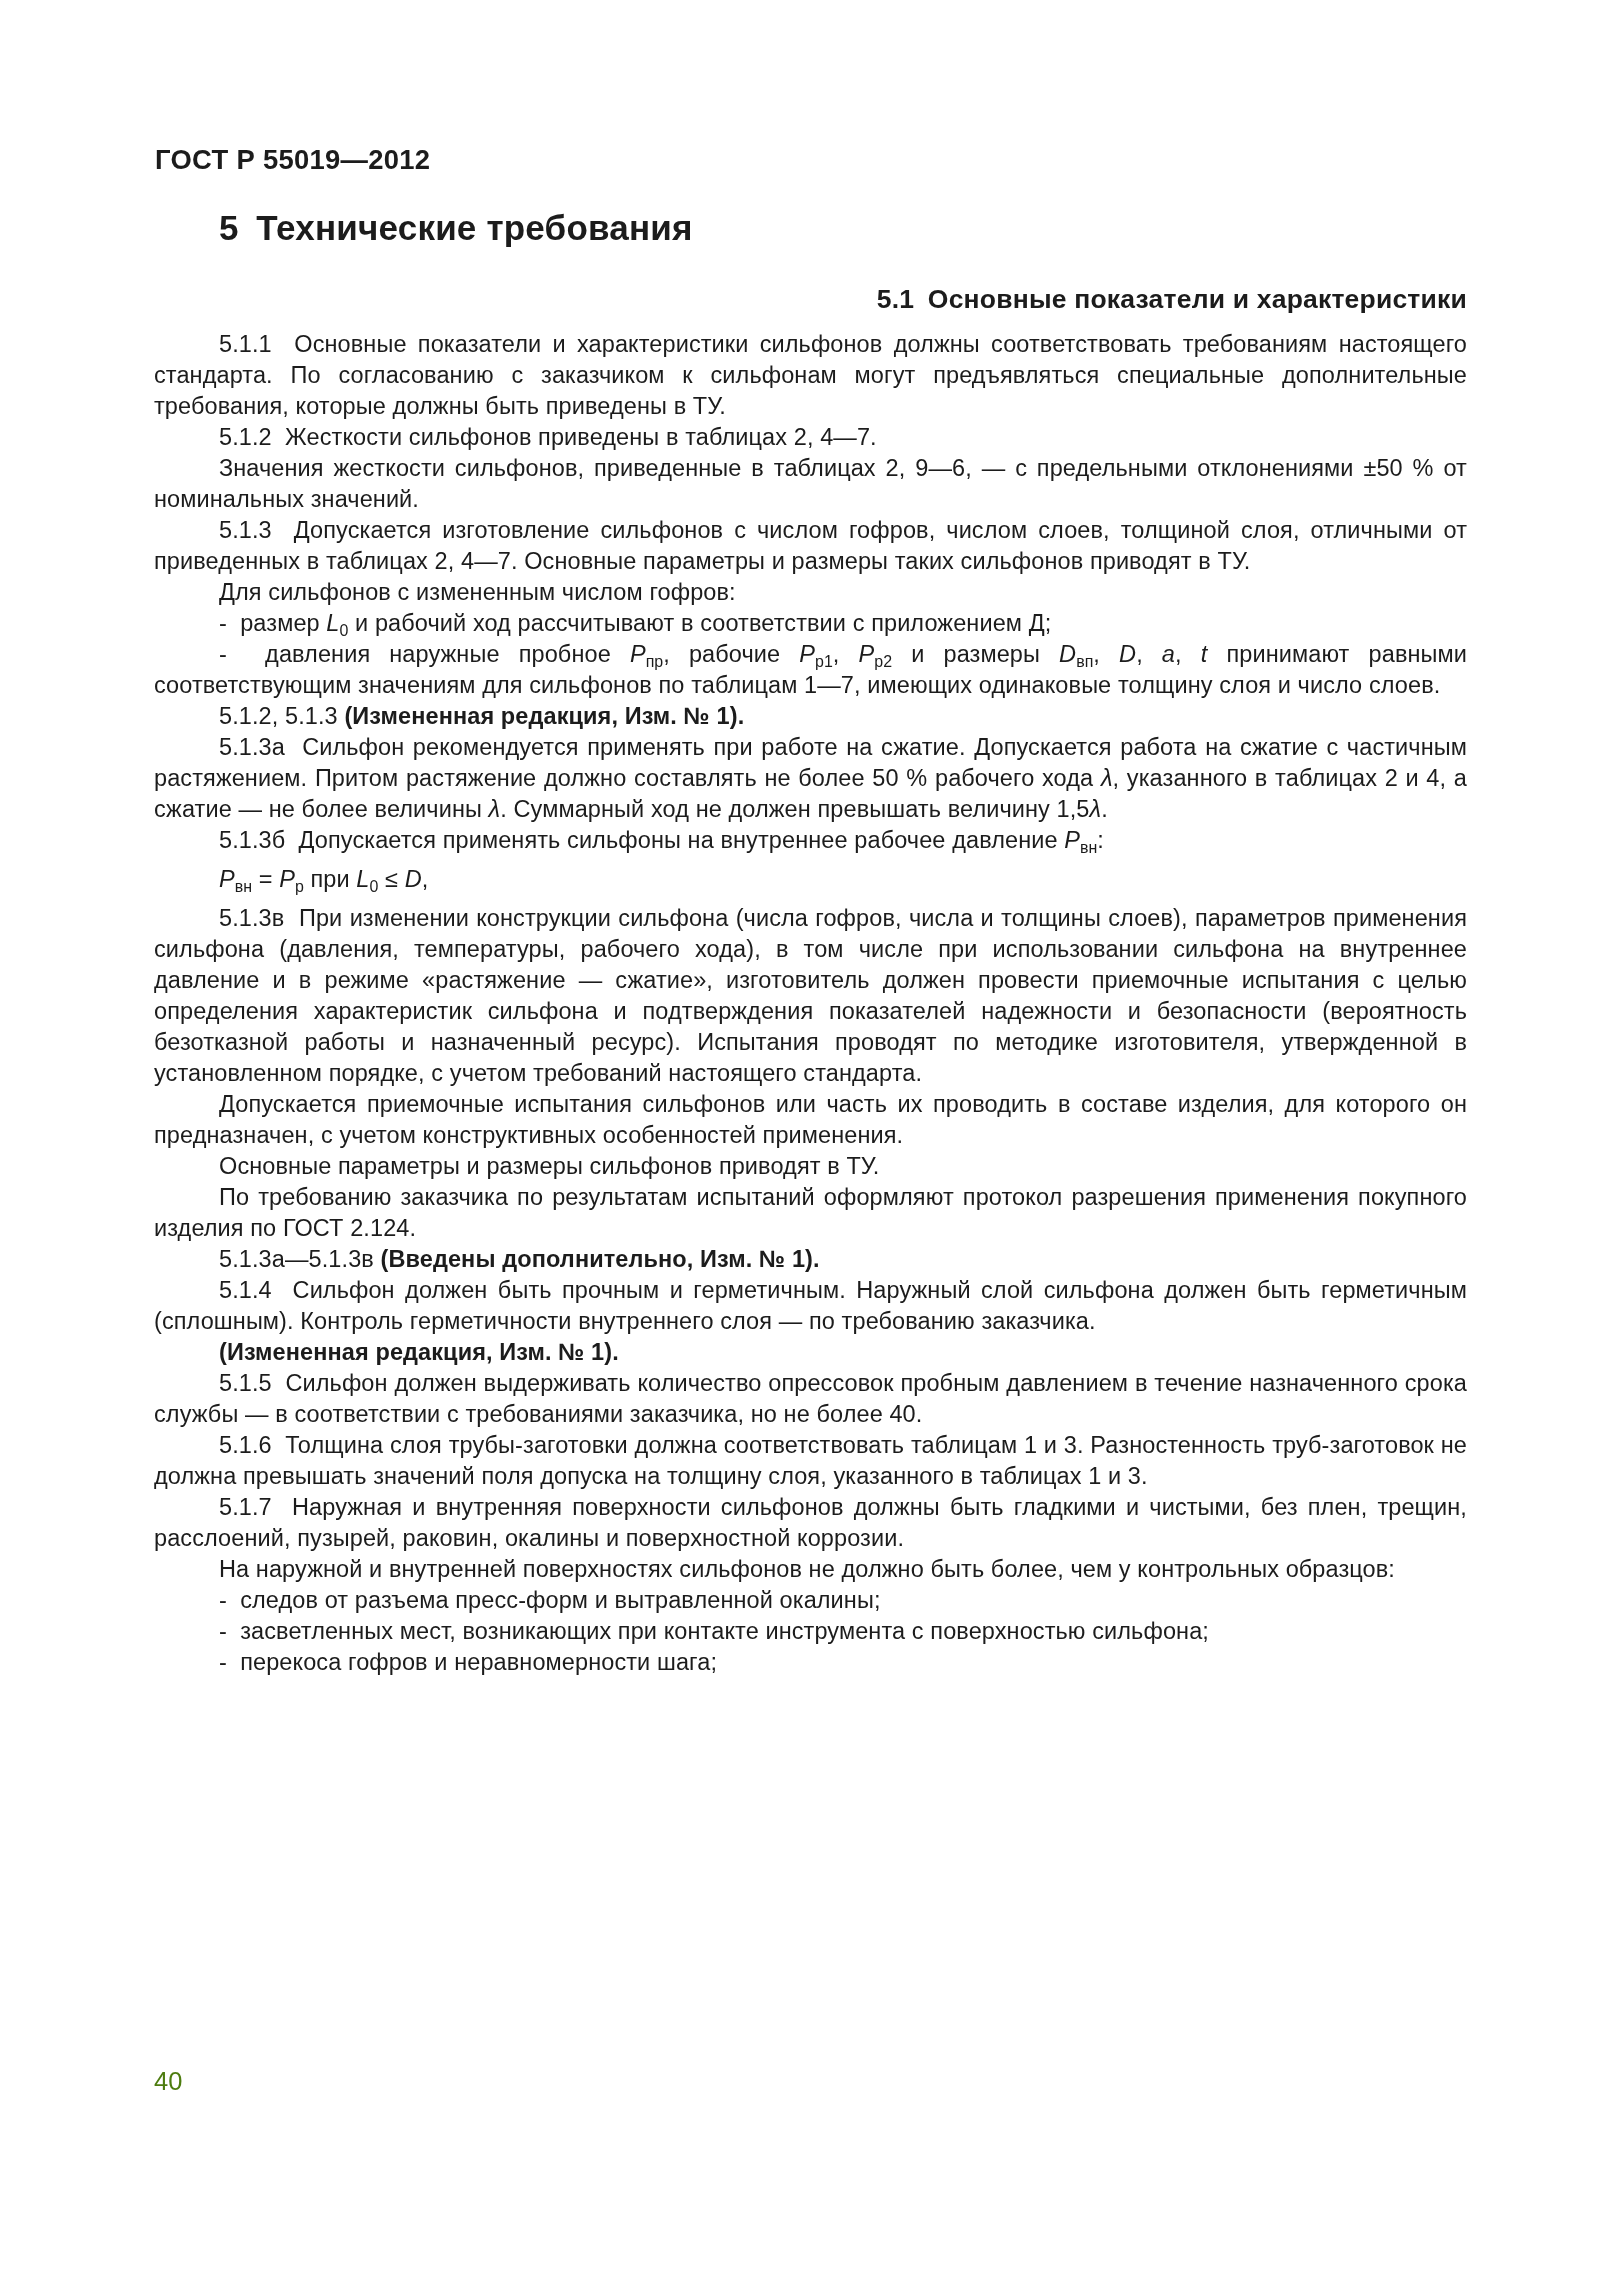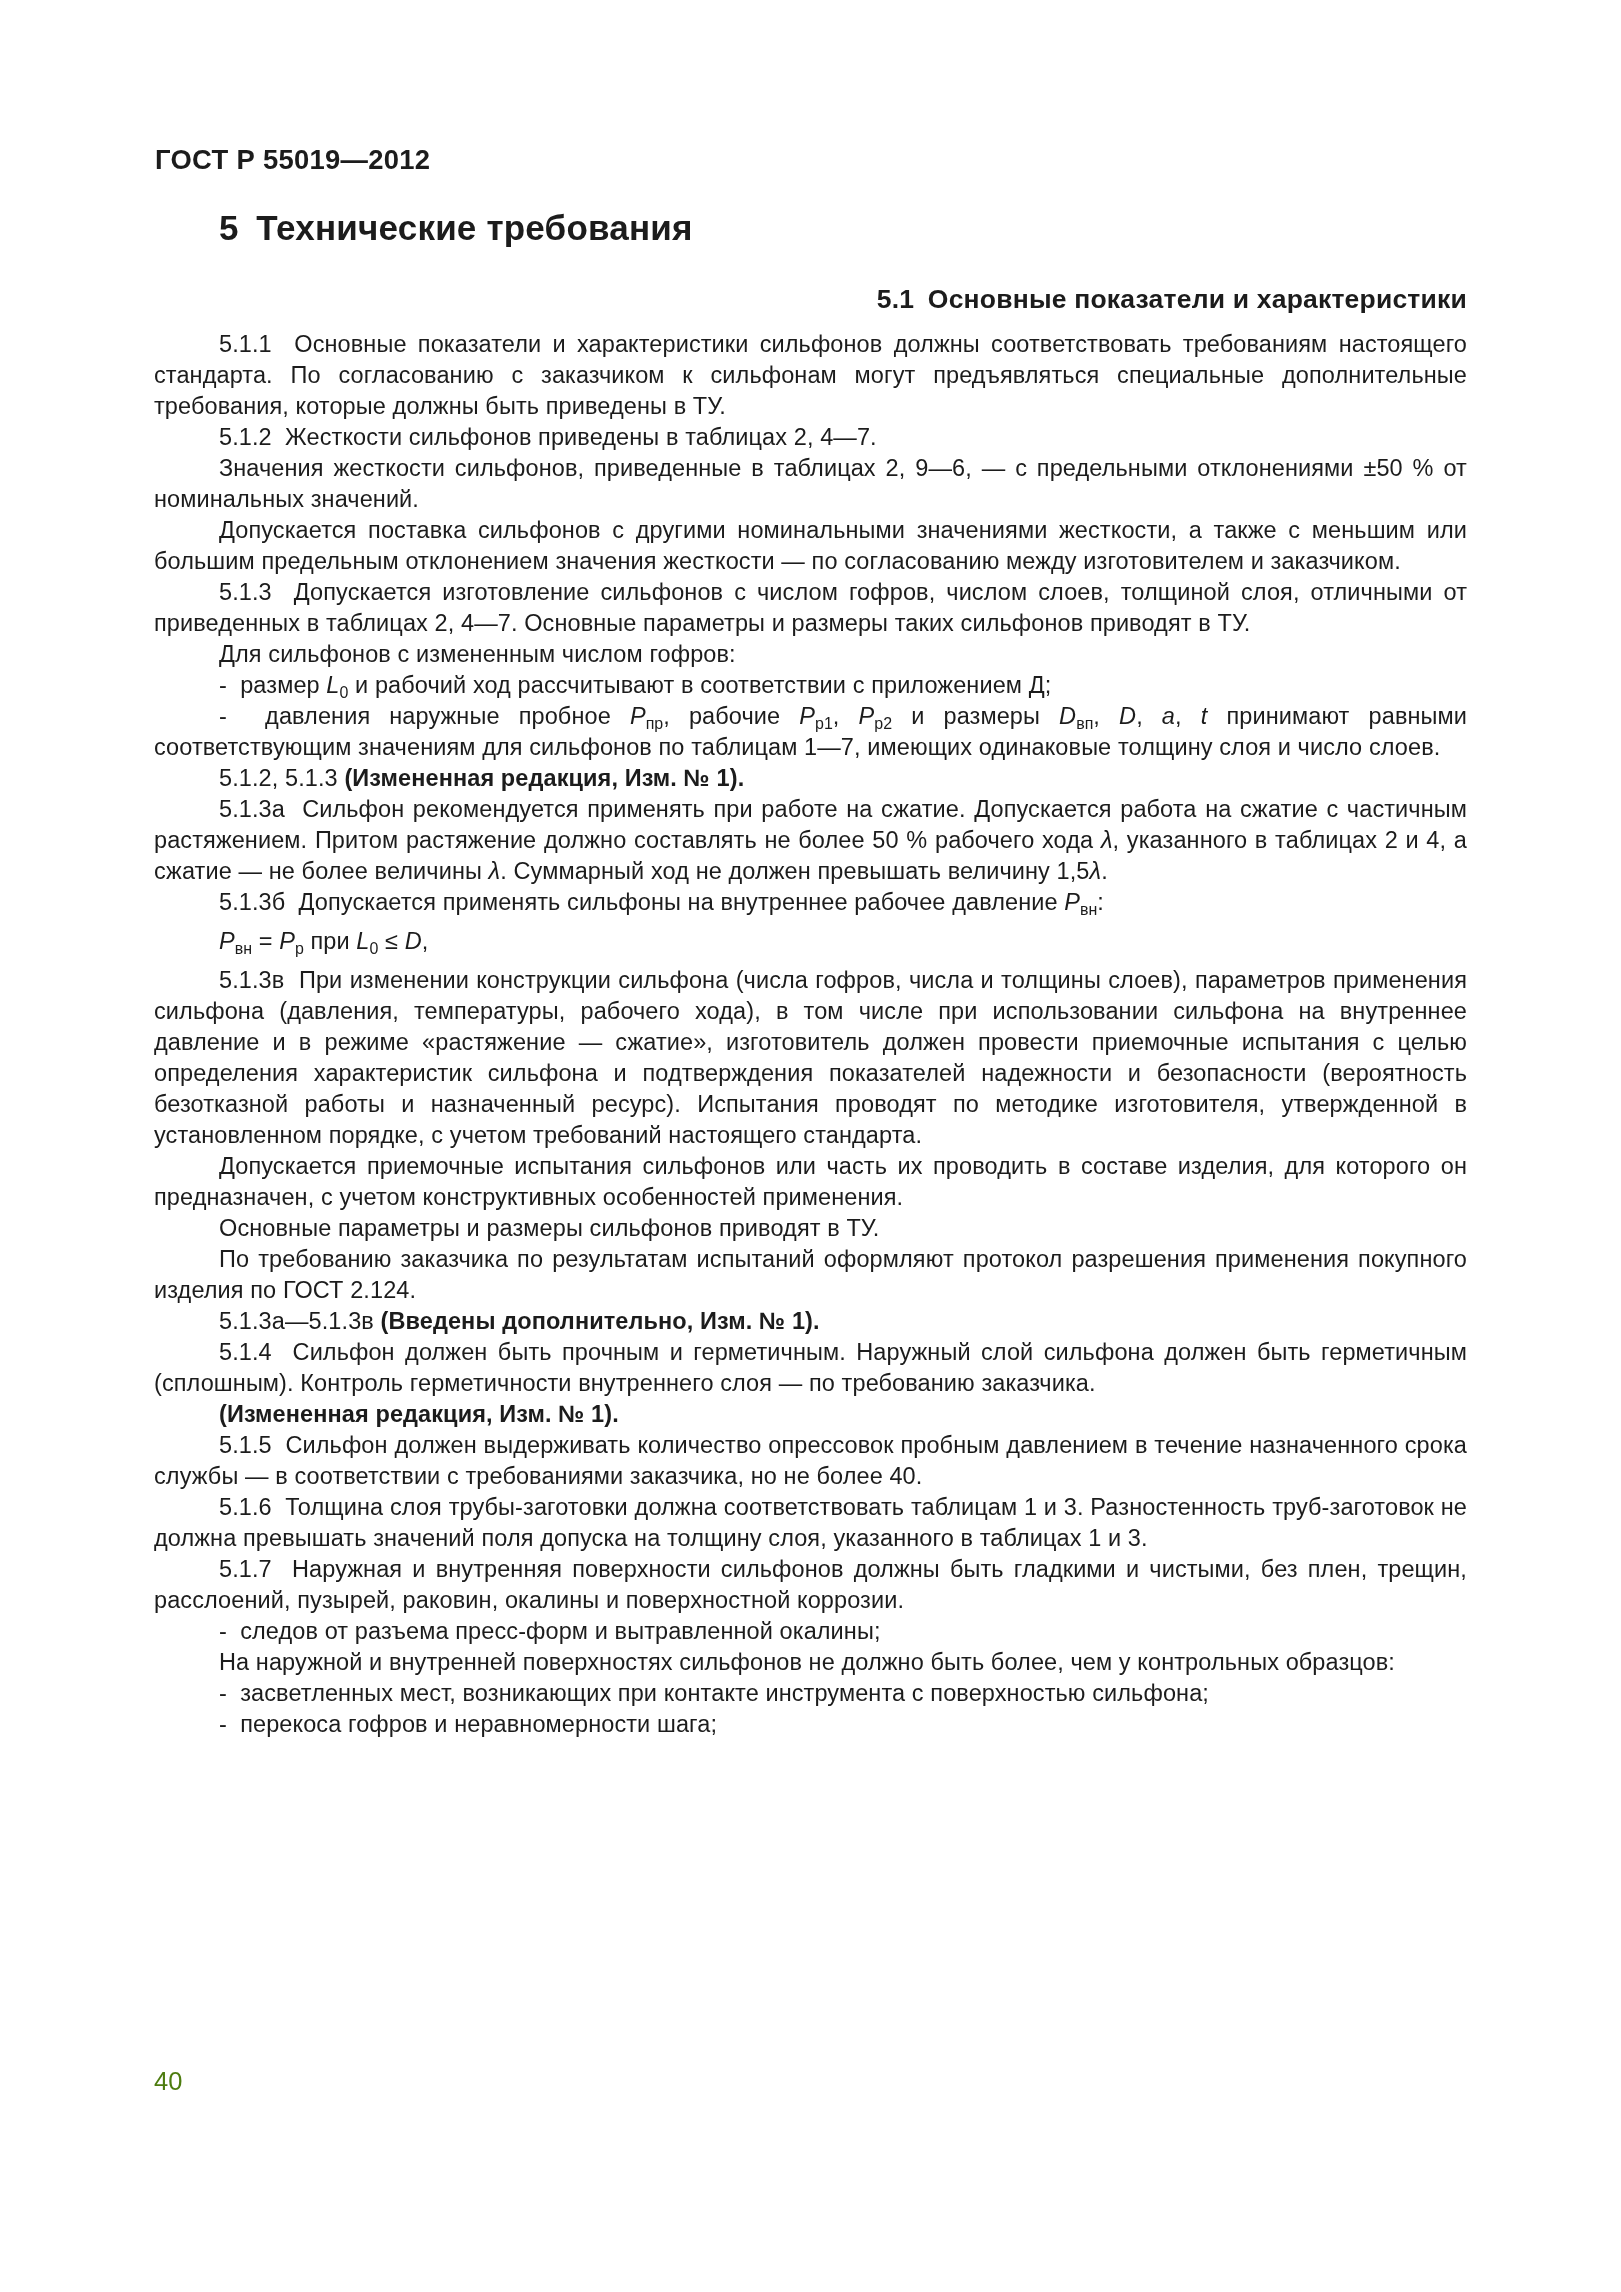--- a/index.html
+++ b/index.html
@@ -79,41 +79,40 @@
     </h1>
 
     <h2 class="subsection-heading">
       <span class="h-num">5.1</span><span>Основные показатели и характеристики</span>
     </h2>
 
     <div class="doc-body" id="doc-body">
         <p class="para"><span>5.1.1&nbsp; Основные показатели и характеристики сильфонов должны соответствовать требованиям настоящего стандарта. По согласованию с заказчиком к сильфонам могут предъявляться специальные дополнительные требования, которые должны быть приведены в ТУ.</span></p>
         <p class="para"><span>5.1.2&nbsp; Жесткости сильфонов приведены в таблицах 2, 4—7.</span></p>
         <p class="para"><span>Значения жесткости сильфонов, приведенные в таблицах 2, 9—6, — с предельными отклонениями ±50 % от номинальных значений.</span></p>
-        <p class="para"><span>Допускается поставка сильфонов с другими номинальными значениями жесткости, а также с меньшим или большим предельным отклонением значения жесткости — по согласованию между изготовителем и заказчиком.</span></p>
         <p class="para"><span>5.1.3&nbsp; Допускается изготовление сильфонов с числом гофров, числом слоев, толщиной слоя, отличными от приведенных в таблицах 2, 4—7. Основные параметры и размеры таких сильфонов приводят в ТУ.</span></p>
         <p class="para"><span>Для сильфонов с измененным числом гофров:</span></p>
         <p class="para"><span>-&nbsp; размер </span><span class="it">L</span><span class="sub">0</span><span> и рабочий ход рассчитывают в соответствии с приложением Д;</span></p>
         <p class="para"><span>-&nbsp; давления наружные пробное </span><span class="it">P</span><span class="sub">пр</span><span>, рабочие </span><span class="it">P</span><span class="sub">р1</span><span>, </span><span class="it">P</span><span class="sub">р2</span><span> и размеры </span><span class="it">D</span><span class="sub">вп</span><span>, </span><span class="it">D</span><span>, </span><span class="it">a</span><span>, </span><span class="it">t</span><span> принимают равными соответствующим значениям для сильфонов по таблицам 1—7, имеющих одинаковые толщину слоя и число слоев.</span></p>
         <p class="para"><span>5.1.2, 5.1.3 </span><span class="bd">(Измененная редакция, Изм. № 1).</span></p>
         <p class="para"><span>5.1.3а&nbsp; Сильфон рекомендуется применять при работе на сжатие. Допускается работа на сжатие с частичным растяжением. Притом растяжение должно составлять не более 50 % рабочего хода </span><span class="it">λ</span><span>, указанного в таблицах 2 и 4, а сжатие — не более величины </span><span class="it">λ</span><span>. Суммарный ход не должен превышать величину 1,5</span><span class="it">λ</span><span>.</span></p>
         <p class="para"><span>5.1.3б&nbsp; Допускается применять сильфоны на внутреннее рабочее давление </span><span class="it">P</span><span class="sub">вн</span><span>:</span></p>
         <p class="para formula"><span class="it">P</span><span class="sub">вн</span><span> = </span><span class="it">P</span><span class="sub">р</span><span> при </span><span class="it">L</span><span class="sub">0</span><span> ≤ </span><span class="it">D</span><span>,</span></p>
         <p class="para"><span>5.1.3в&nbsp; При изменении конструкции сильфона (числа гофров, числа и толщины слоев), параметров применения сильфона (давления, температуры, рабочего хода), в том числе при использовании сильфона на внутреннее давление и в режиме «растяжение — сжатие», изготовитель должен провести приемочные испытания с целью определения характеристик сильфона и подтверждения показателей надежности и безопасности (вероятность безотказной работы и назначенный ресурс). Испытания проводят по методике изготовителя, утвержденной в установленном порядке, с учетом требований настоящего стандарта.</span></p>
         <p class="para"><span>Допускается приемочные испытания сильфонов или часть их проводить в составе изделия, для которого он предназначен, с учетом конструктивных особенностей применения.</span></p>
         <p class="para"><span>Основные параметры и размеры сильфонов приводят в ТУ.</span></p>
         <p class="para"><span>По требованию заказчика по результатам испытаний оформляют протокол разрешения применения покупного изделия по ГОСТ 2.124.</span></p>
         <p class="para"><span>5.1.3а—5.1.3в </span><span class="bd">(Введены дополнительно, Изм. № 1).</span></p>
         <p class="para"><span>5.1.4&nbsp; Сильфон должен быть прочным и герметичным. Наружный слой сильфона должен быть герметичным (сплошным). Контроль герметичности внутреннего слоя — по требованию заказчика.</span></p>
         <p class="para"><span class="bd">(Измененная редакция, Изм. № 1).</span></p>
         <p class="para"><span>5.1.5&nbsp; Сильфон должен выдерживать количество опрессовок пробным давлением в течение назначенного срока службы — в соответствии с требованиями заказчика, но не более 40.</span></p>
         <p class="para"><span>5.1.6&nbsp; Толщина слоя трубы-заготовки должна соответствовать таблицам 1 и 3. Разностенность труб-заготовок не должна превышать значений поля допуска на толщину слоя, указанного в таблицах 1 и 3.</span></p>
         <p class="para"><span>5.1.7&nbsp; Наружная и внутренняя поверхности сильфонов должны быть гладкими и чистыми, без плен, трещин, расслоений, пузырей, раковин, окалины и поверхностной коррозии.</span></p>
+        <p class="para"><span>На наружной и внутренней поверхностях сильфонов не должно быть более, чем у контрольных образцов:</span></p>
         <p class="para"><span>-&nbsp; следов от разъема пресс-форм и вытравленной окалины;</span></p>
-        <p class="para"><span>На наружной и внутренней поверхностях сильфонов не должно быть более, чем у контрольных образцов:</span></p>
         <p class="para"><span>-&nbsp; засветленных мест, возникающих при контакте инструмента с поверхностью сильфона;</span></p>
         <p class="para"><span>-&nbsp; перекоса гофров и неравномерности шага;</span></p>
       </div>
 
   </main>
 
   <div class="page-number">40</div>
 
 </div>
 

